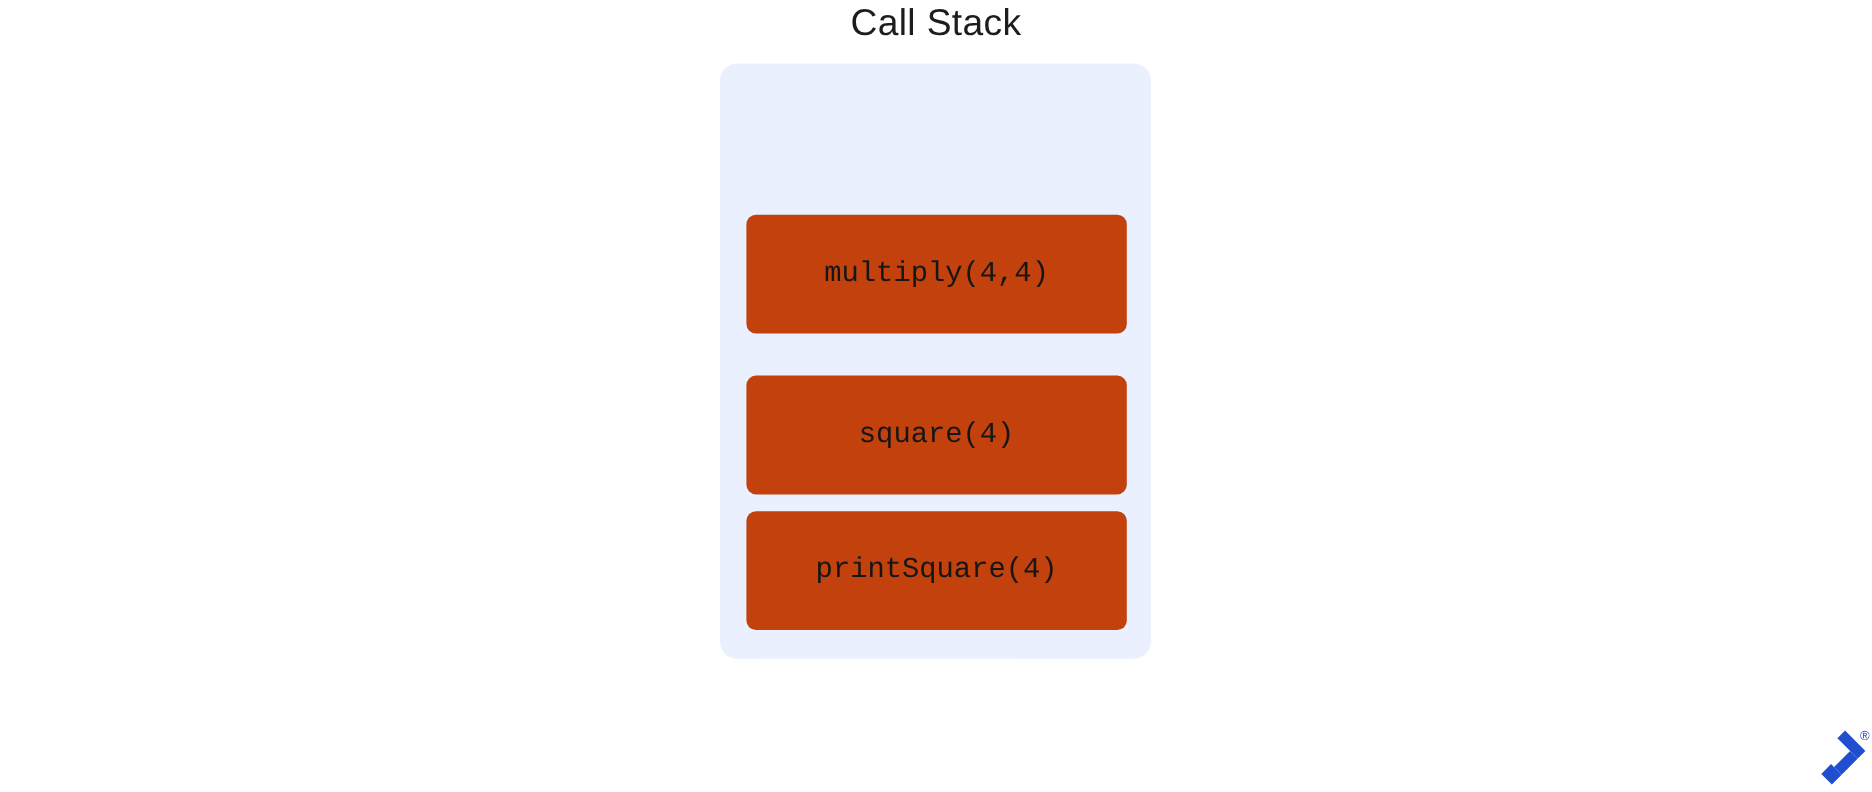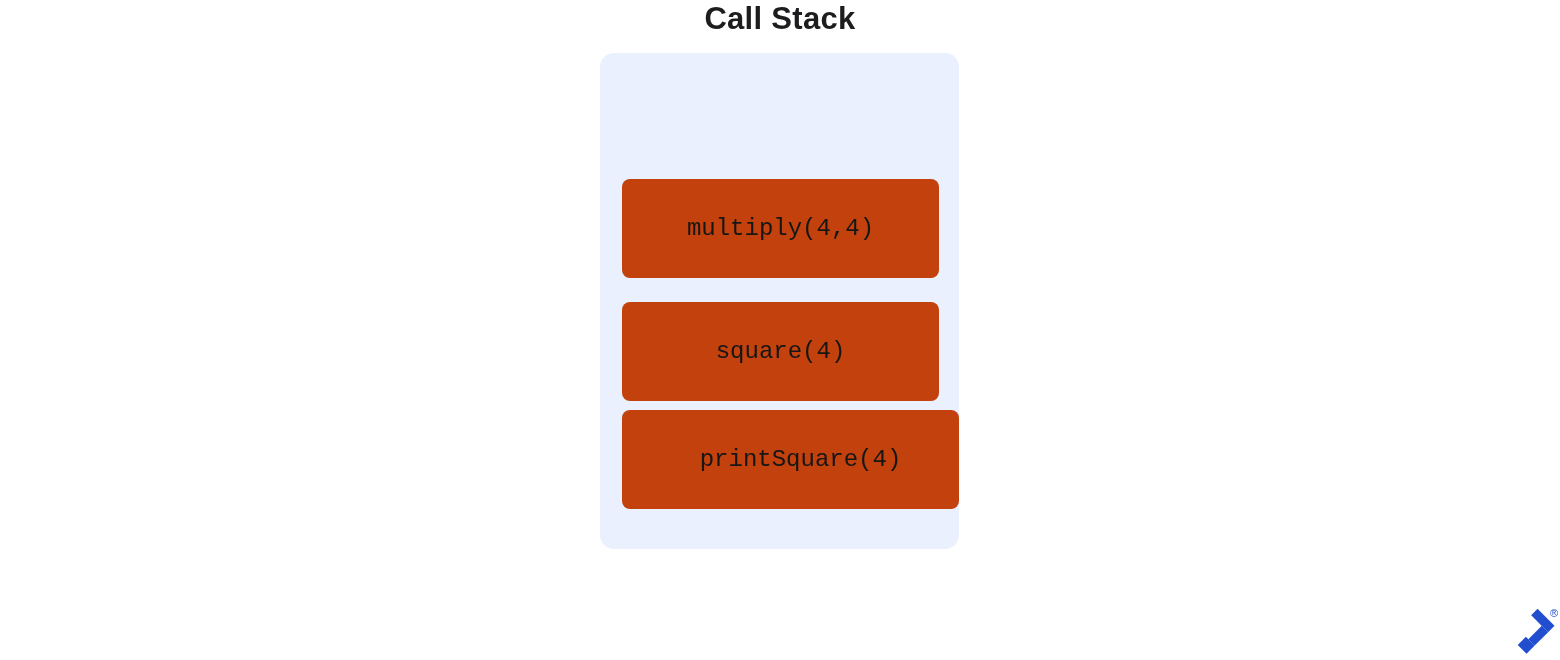--- a/index.html
+++ b/index.html
@@ -16,21 +16,21 @@
     overflow: hidden;
   }
   .title {
     position: absolute;
     top: 1px;
     left: 0;
     width: 100%;
     margin: 0;
     text-align: center;
     font-size: 31px;
-    font-weight: 700;
+    font-weight: 400;
     letter-spacing: 0.3px;
     color: #1d1d1f;
   }
   .stack {
     position: absolute;
     left: 600px;
     top: 53px;
     width: 359px;
     height: 496px;
     background: #eaf0fe;
@@ -41,22 +41,22 @@
     left: 22px;
     width: 317px;
     height: 99px;
     background: #c2410c;
     border-radius: 8px;
     display: flex;
     align-items: center;
     justify-content: center;
   }
   .frame-0 { top: 126px; }
-  .frame-1 { top: 249px; }
-  .frame-2 { top: 357px; padding-left: 20px; }
+  .frame-1 { top: 260px; }
+  .frame-2 { top: 373px; }
   .frame-label {
     font-family: "Liberation Mono", "DejaVu Sans Mono", monospace;
     font-size: 24px;
     font-weight: 500;
     color: #161616;
     white-space: pre;
   }
   .brand-logo {
     position: absolute;
     right: 2px;

